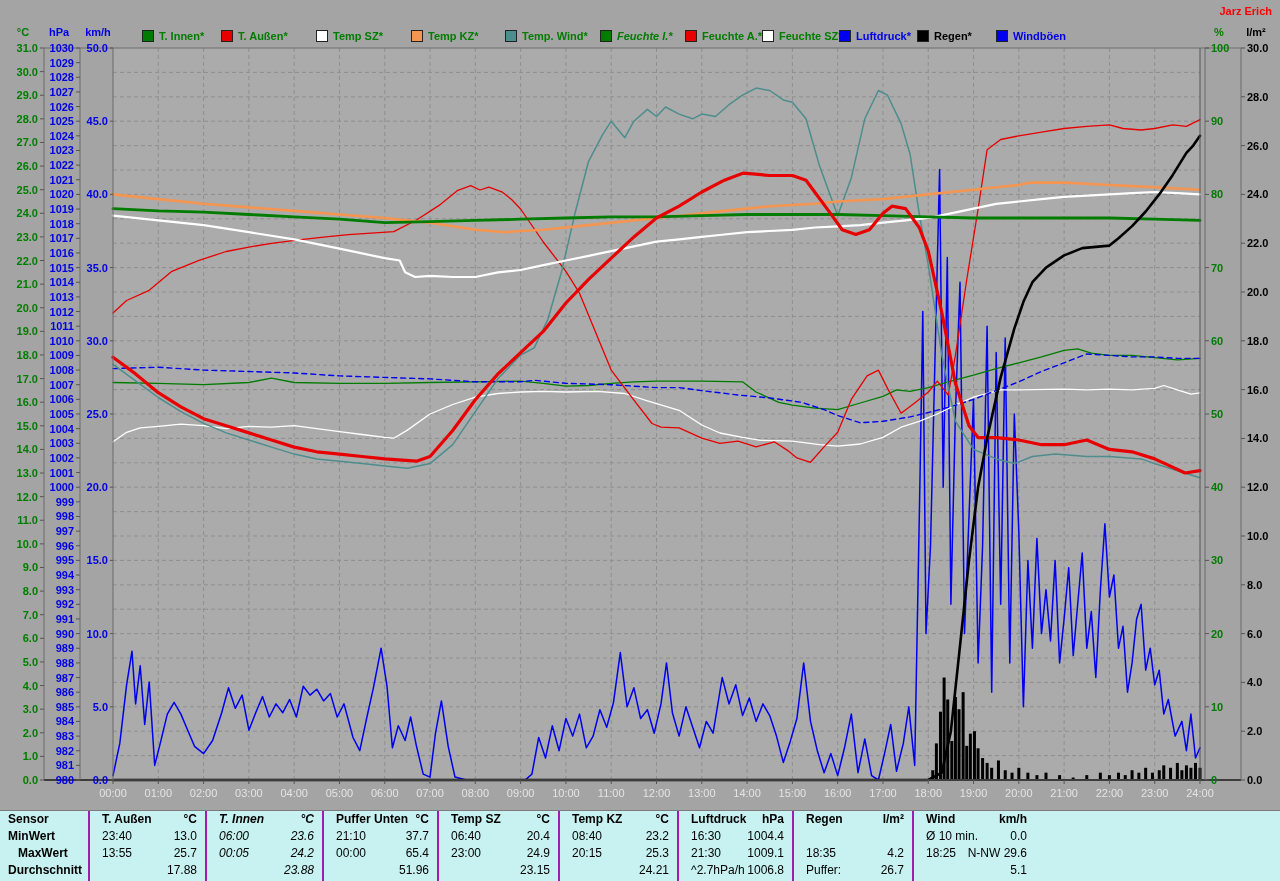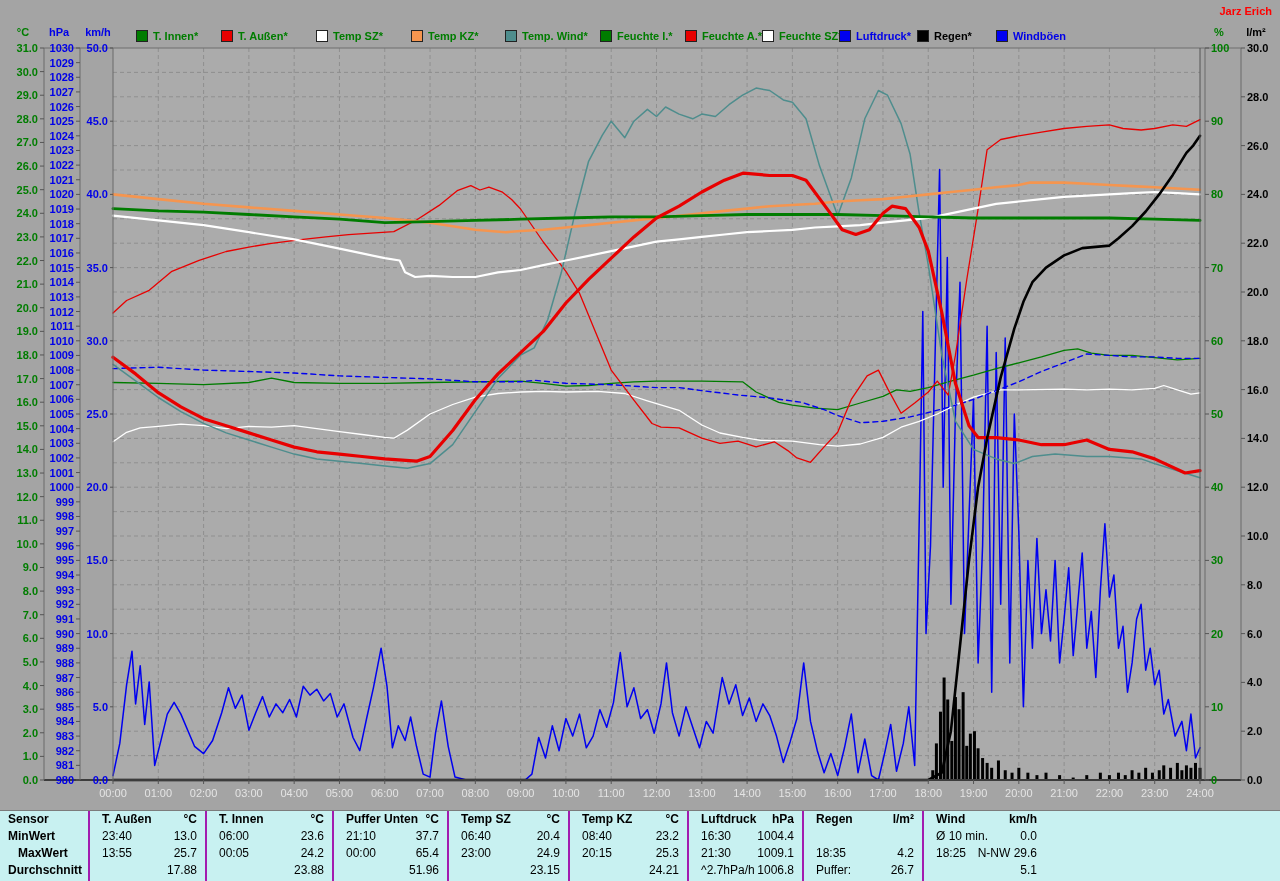--- a/index.html
+++ b/index.html
@@ -27,21 +27,21 @@
 <div class="app">
   <div class="station">Jarz Erich</div>
 
   <span class="axis-unit" style="left:6px;width:34px;color:#007d00;">°C</span>
   <span class="axis-unit" style="left:42px;width:34px;color:#0000e8;">hPa</span>
   <span class="axis-unit" style="left:79px;width:38px;color:#0000e8;">km/h</span>
   <span class="axis-unit" style="left:1206px;width:26px;color:#007d00;">%</span>
   <span class="axis-unit" style="left:1236px;width:40px;color:#000000;">l/m²</span>
 
   <div id="legend">
-      <div class="legend-item" style="left: 136px; text-align: right;">
+      <div class="legend-item" style="left: 142px; text-align: right;">
         <span class="legend-box" style="background: rgb(0, 124, 0);"></span>
         <span style="color: rgb(0, 125, 0);">T. Innen*</span>
       </div>
       <div class="legend-item" style="left: 221px;">
         <span class="legend-box" style="background: rgb(232, 0, 0);"></span>
         <span style="color: rgb(0, 125, 0);">T. Außen*</span>
       </div>
       <div class="legend-item" style="left: 316px;">
         <span class="legend-box" style="background: rgb(255, 255, 255);"></span>
         <span style="color: rgb(0, 125, 0);">Temp SZ*</span>
@@ -49,21 +49,21 @@
       <div class="legend-item" style="left: 411px;">
         <span class="legend-box" style="background: rgb(245, 149, 79);"></span>
         <span style="color: rgb(0, 125, 0);">Temp KZ*</span>
       </div>
       <div class="legend-item" style="left: 505px;">
         <span class="legend-box" style="background: rgb(78, 141, 141);"></span>
         <span style="color: rgb(0, 125, 0);">Temp. Wind*</span>
       </div>
       <div class="legend-item" style="left: 600px;">
         <span class="legend-box" style="background: rgb(0, 124, 0);"></span>
-        <span style="color: rgb(0, 125, 0);">Feuchte I.*</span>
+        <span style="color: rgb(0, 125, 0); font-style: italic;">Feuchte I.*</span>
       </div>
       <div class="legend-item" style="left: 685px;">
         <span class="legend-box" style="background: rgb(232, 0, 0);"></span>
         <span style="color: rgb(0, 125, 0);">Feuchte A.*</span>
       </div>
       <div class="legend-item" style="left: 762px;">
         <span class="legend-box" style="background: rgb(255, 255, 255);"></span>
         <span style="color: rgb(0, 125, 0);">Feuchte SZ*</span>
       </div>
       <div class="legend-item" style="left: 839px;">
@@ -536,21 +536,21 @@
         </div>
         <div class="trow">
           <span class="lft">13:55</span>
           <span class="rgt">25.7</span>
         </div>
         <div class="trow">
           <span class="lft"></span>
           <span class="rgt">17.88</span>
         </div>
       </div>
-      <div class="tcol sep" style="width: 127px;">
+      <div class="tcol sep" style="width: 117px; font-style: italic;">
         <div class="trow bold">
           <span class="lft">T. Innen</span>
           <span class="rgt">°C</span>
         </div>
         <div class="trow">
           <span class="lft">06:00</span>
           <span class="rgt">23.6</span>
         </div>
         <div class="trow">
           <span class="lft">00:05</span>

